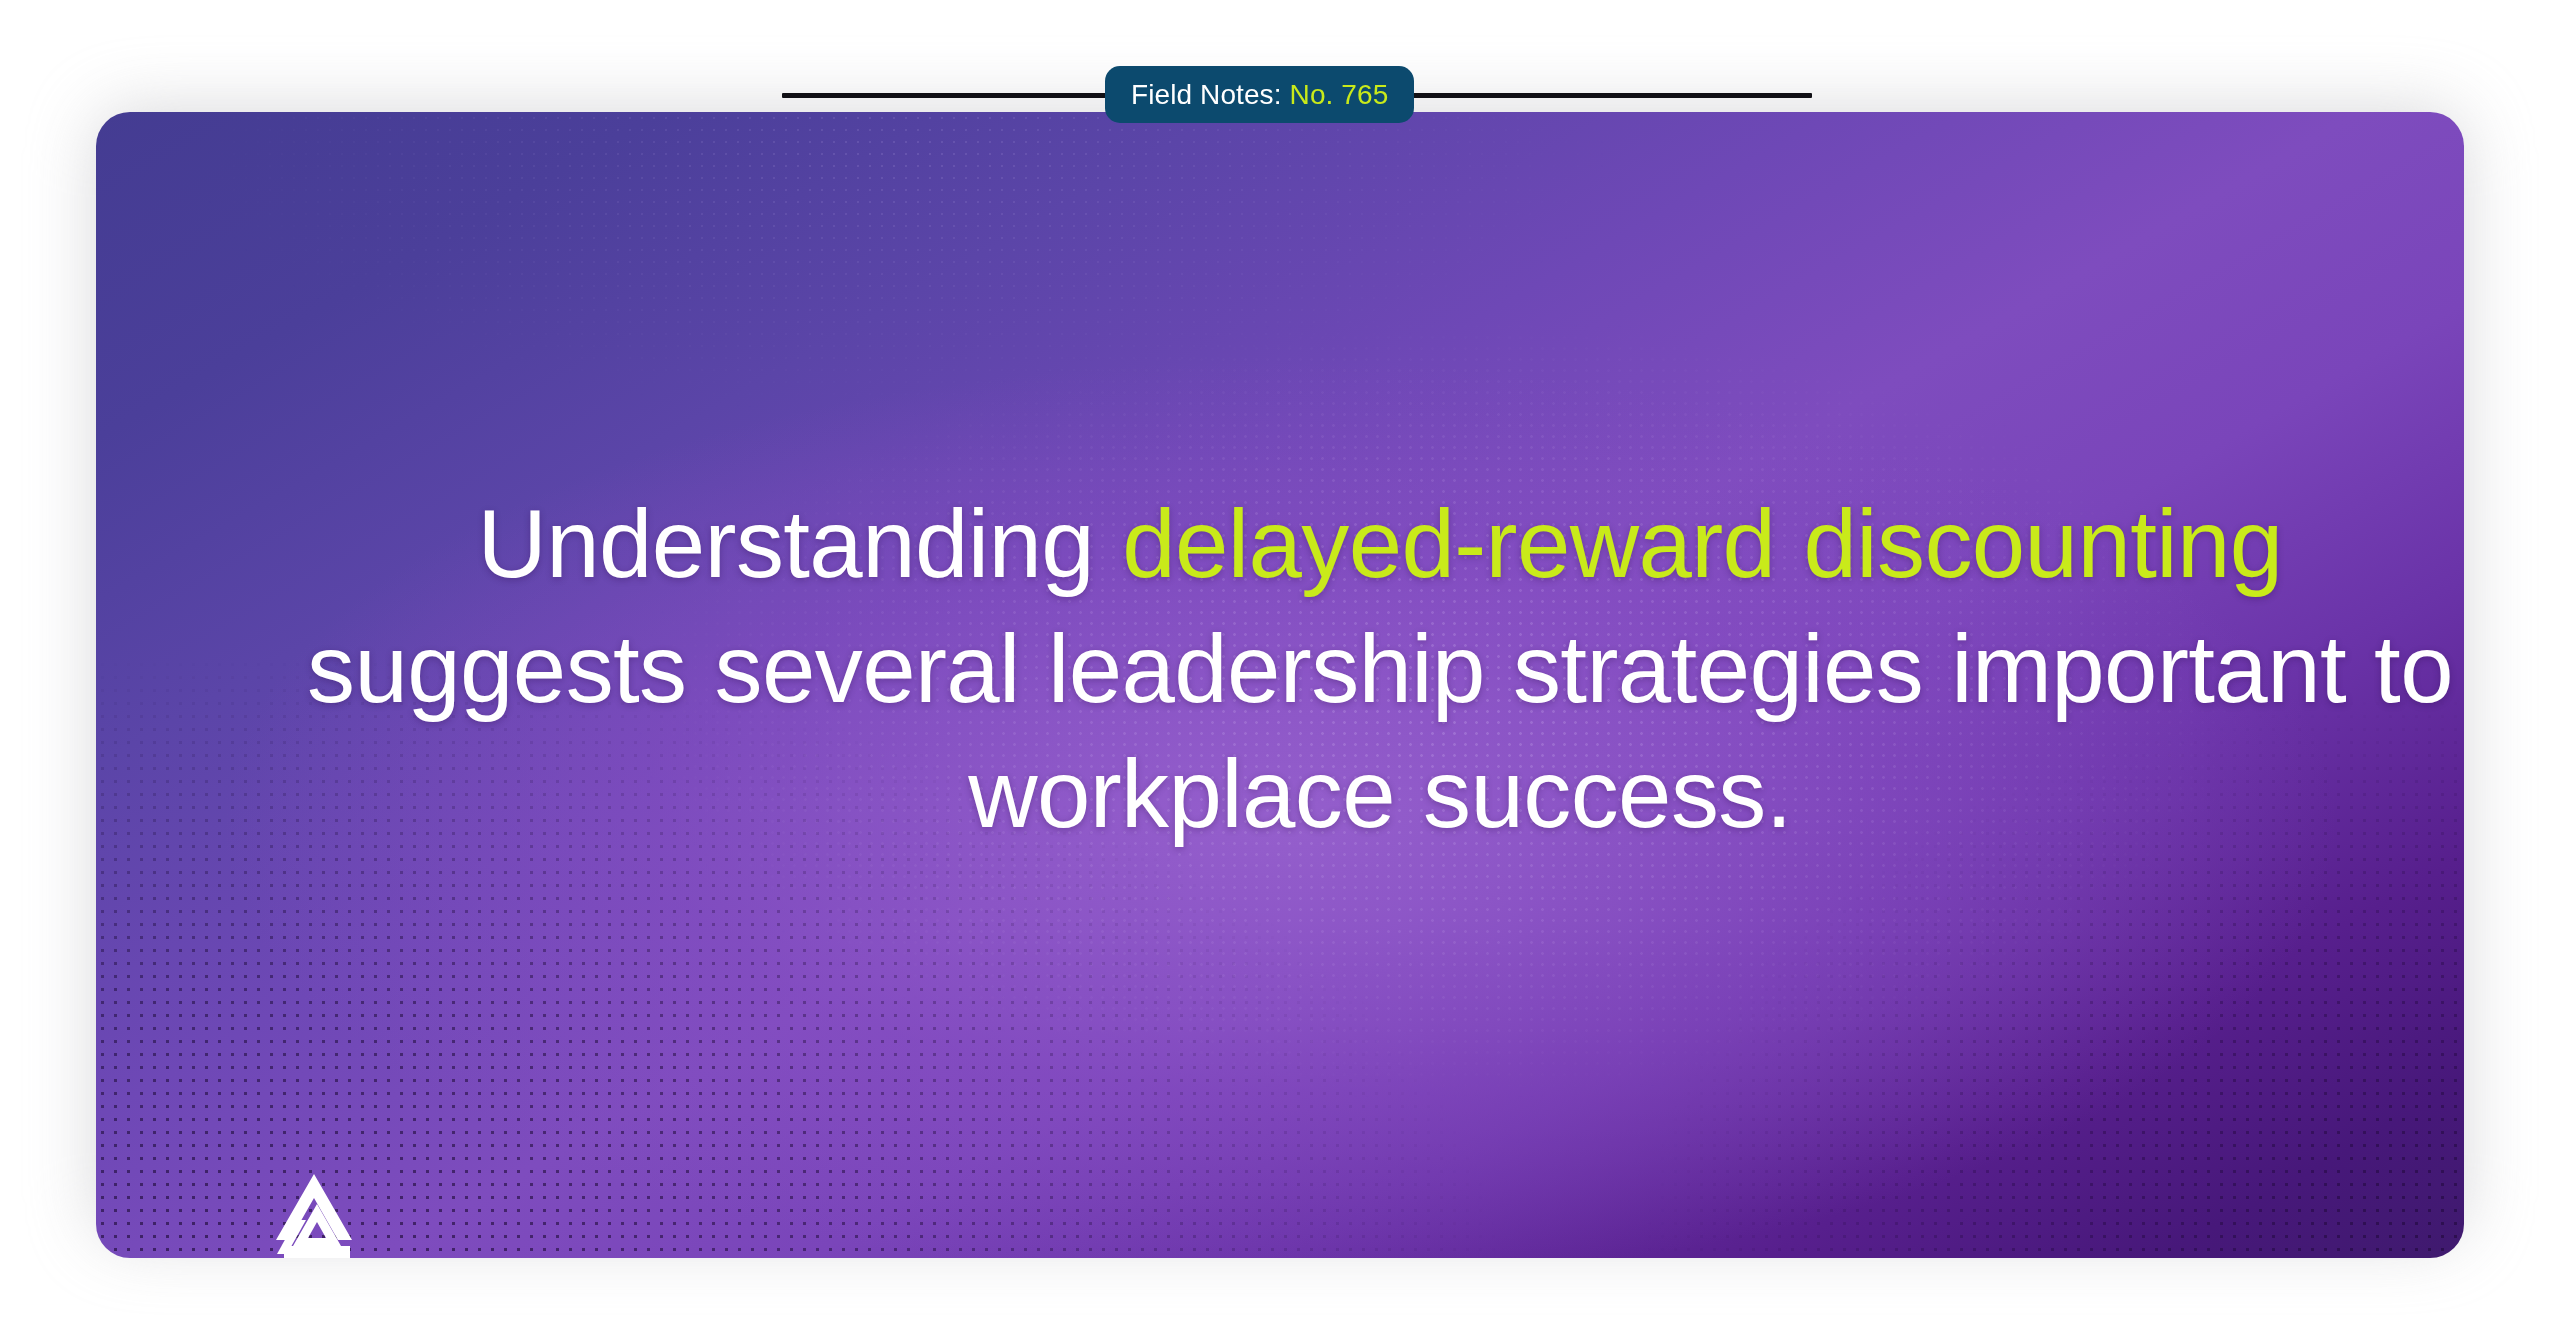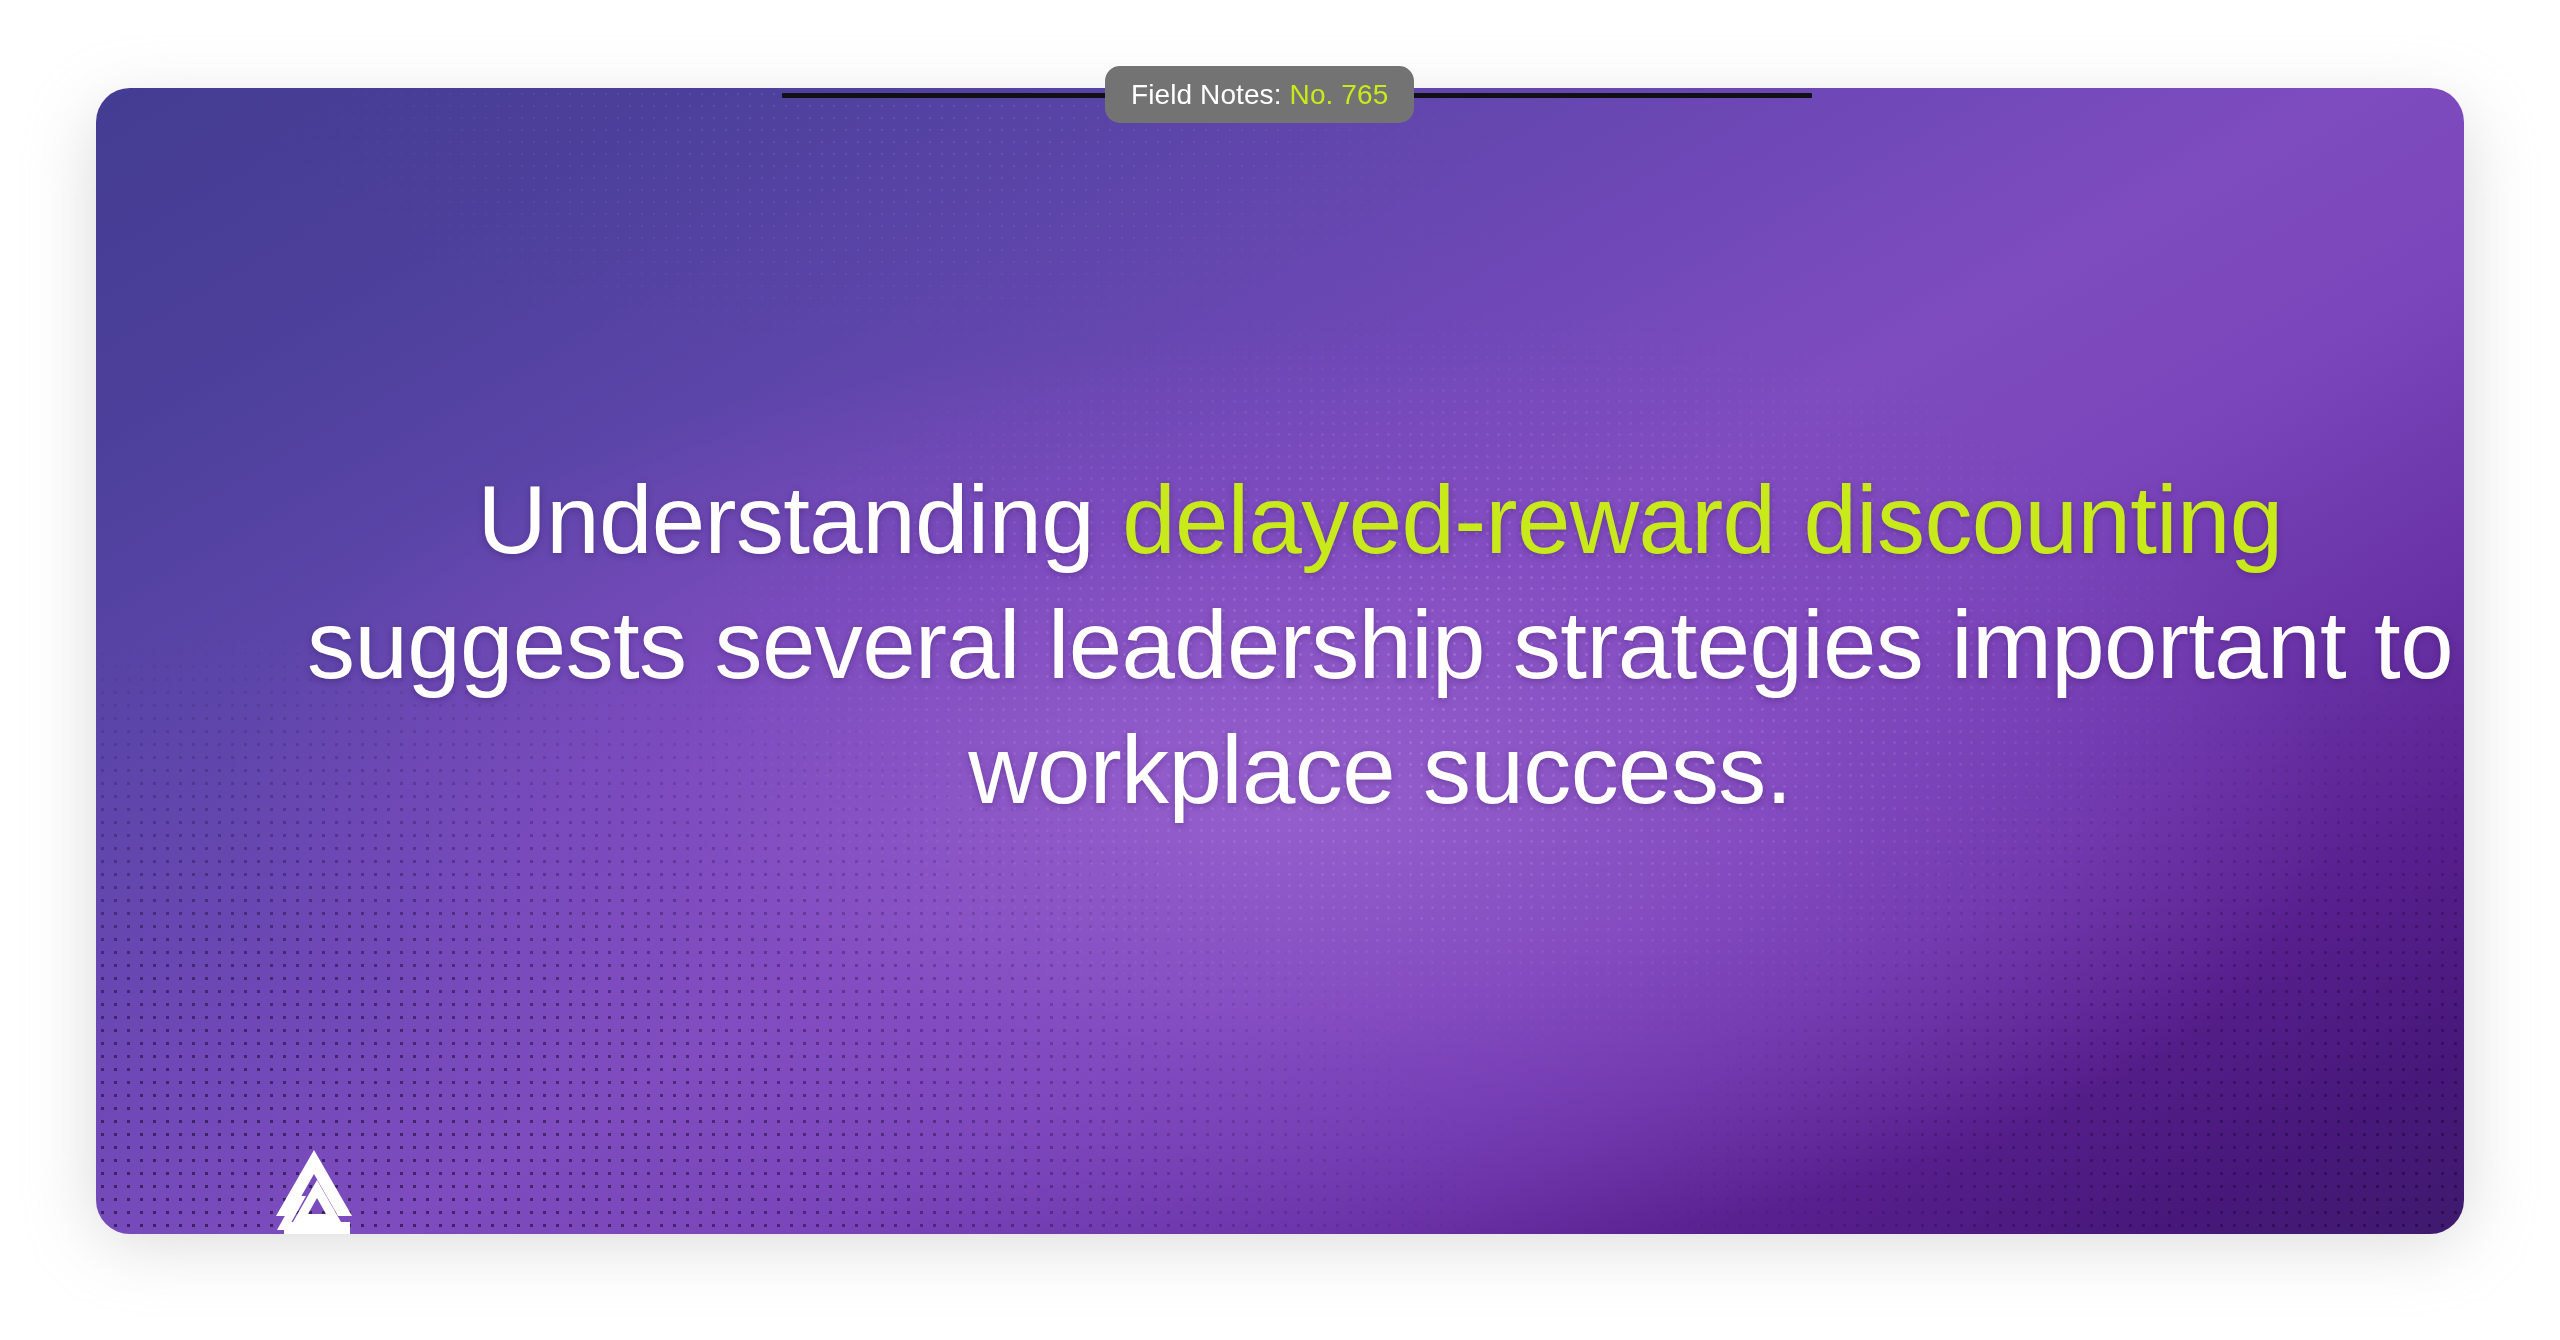--- a/index.html
+++ b/index.html
@@ -29,21 +29,21 @@
     border-radius: 34px;
     background: #b9b9bd;
     filter: blur(34px);
     opacity: 0.55;
   }
 
   
   .card {
     position: absolute;
     left: 96px;
-    top: 88px;
+    top: 112px;
     width: 2368px;
     height: 1146px;
     border-radius: 34px;
     overflow: hidden;
     background-color: #7b42ba;
     background-image:
       radial-gradient(ellipse 62% 56% at 50% 62%, rgba(150,96,205,0.95) 0%, rgba(136,78,196,0.55) 42%, rgba(120,62,182,0.0) 72%),
       linear-gradient(150deg,
         #443c92 0%,
         #4b3f9a 13%,
@@ -110,21 +110,21 @@
   .badge {
     position: absolute;
     left: 1105px;
     top: 66px;
     height: 57px;
     padding: 0 26px;
     display: flex;
     align-items: center;
     justify-content: center;
     gap: 0;
-    background: #737373;
+    background: #0c4a6e;
     border-radius: 15px;
     white-space: nowrap;
     font-size: 28px;
     letter-spacing: 0.1px;
     line-height: 1;
   }
   .badge-label { color: #ffffff; }
   .badge-number { color: #c9ea1a; margin-left: 8px; }
 
   

